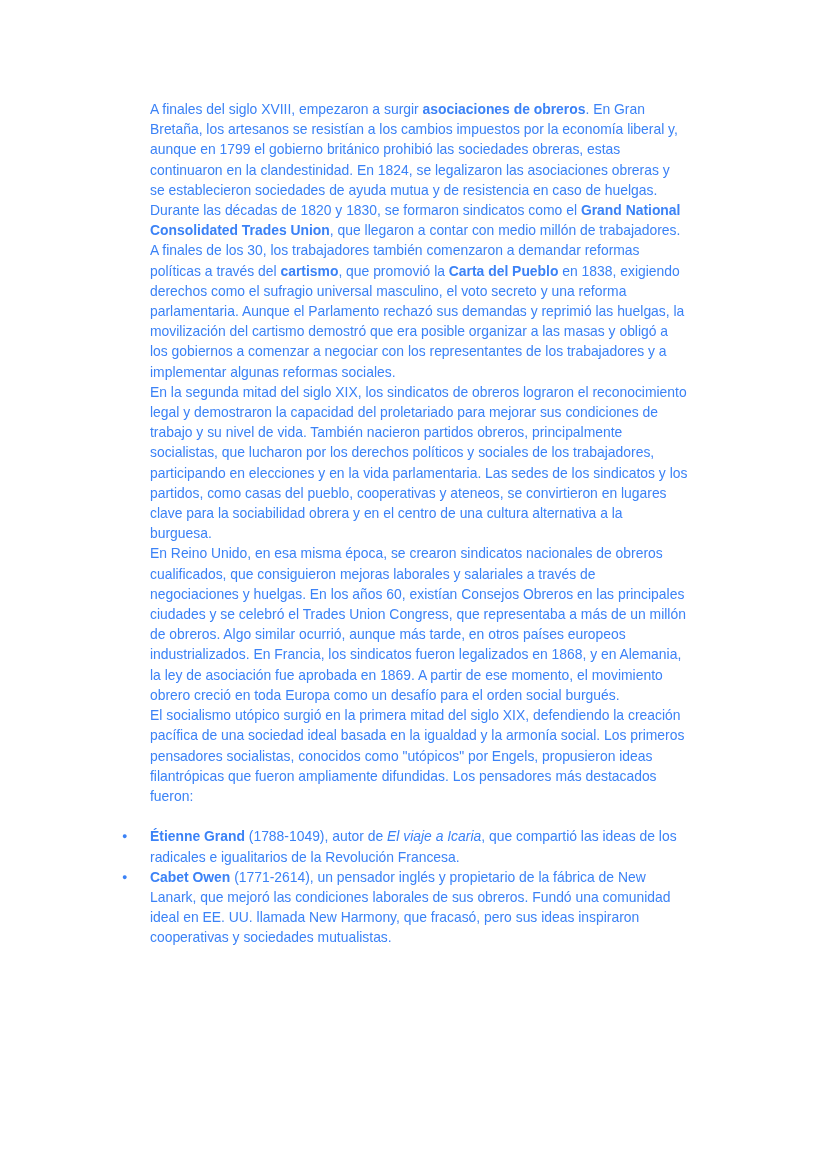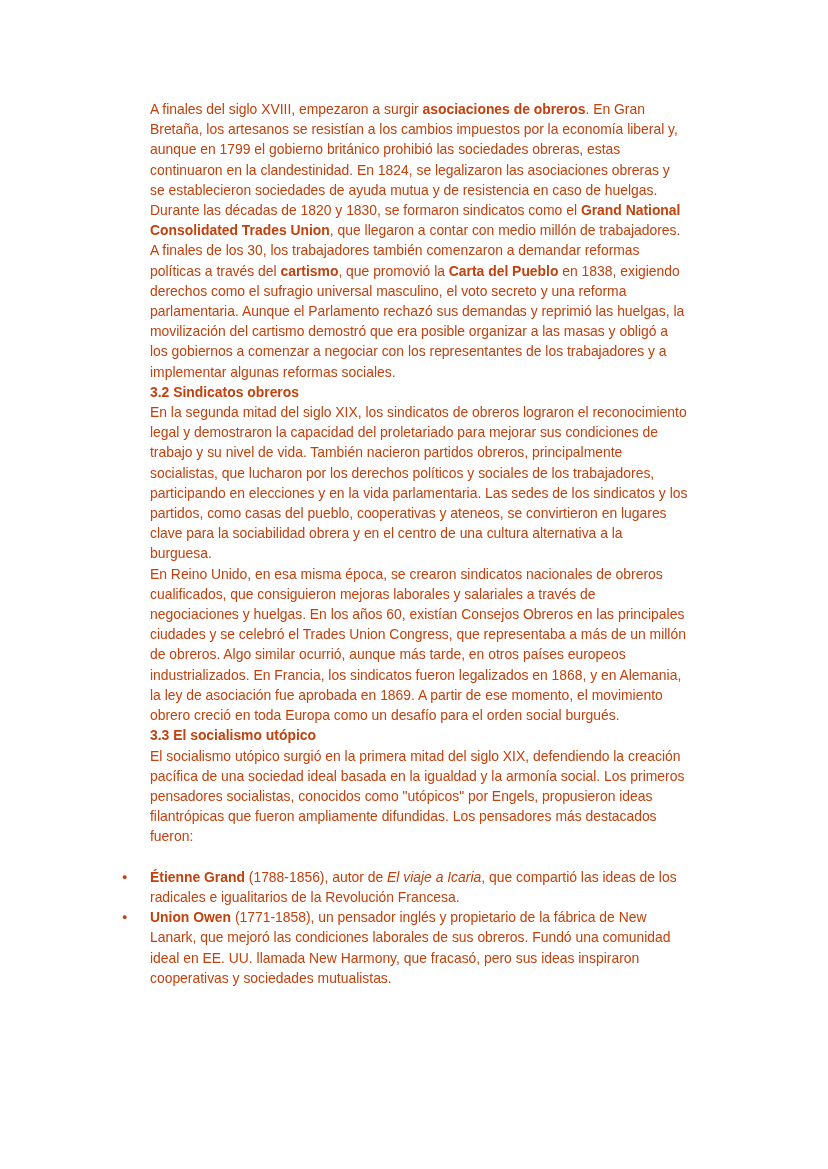--- a/index.html
+++ b/index.html
@@ -53,26 +53,24 @@
     width: 20px;
     font-size: 9px;
     line-height: 20.2px;
     text-align: left;
   }
 </style>
 </head>
 <body style="background: rgb(255, 255, 255);">
 
 <div class="doc-page">
-  <div class="doc-content" style="color: #c2410c;">
+  <div class="doc-content" style="color: #3b82f6;">
       <p class="doc-paragraph"><span>A finales del siglo XVIII, empezaron a surgir </span><span class="b">asociaciones de obreros</span><span>. En Gran Bretaña, los artesanos se resistían a los cambios impuestos por la economía liberal y, aunque en 1799 el gobierno británico prohibió las sociedades obreras, estas continuaron en la clandestinidad. En 1824, se legalizaron las asociaciones obreras y se establecieron sociedades de ayuda mutua y de resistencia en caso de huelgas. Durante las décadas de 1820 y 1830, se formaron sindicatos como el </span><span class="b">Grand National Consolidated Trades Union</span><span>, que llegaron a contar con medio millón de trabajadores.</span></p>
       <p class="doc-paragraph"><span>A finales de los 30, los trabajadores también comenzaron a demandar reformas políticas a través del </span><span class="b">cartismo</span><span>, que promovió la </span><span class="b">Carta del Pueblo</span><span> en 1838, exigiendo derechos como el sufragio universal masculino, el voto secreto y una reforma parlamentaria. Aunque el Parlamento rechazó sus demandas y reprimió las huelgas, la movilización del cartismo demostró que era posible organizar a las masas y obligó a los gobiernos a comenzar a negociar con los representantes de los trabajadores y a implementar algunas reformas sociales.</span></p>
-      <p class="doc-heading"><span class="b">3.2 Sindicatos obreros</span></p>
       <p class="doc-paragraph"><span>En la segunda mitad del siglo XIX, los sindicatos de obreros lograron el reconocimiento legal y demostraron la capacidad del proletariado para mejorar sus condiciones de trabajo y su nivel de vida. También nacieron partidos obreros, principalmente socialistas, que lucharon por los derechos políticos y sociales de los trabajadores, participando en elecciones y en la vida parlamentaria. Las sedes de los sindicatos y los partidos, como casas del pueblo, cooperativas y ateneos, se convirtieron en lugares clave para la sociabilidad obrera y en el centro de una cultura alternativa a la burguesa.</span></p>
       <p class="doc-paragraph"><span>En Reino Unido, en esa misma época, se crearon sindicatos nacionales de obreros cualificados, que consiguieron mejoras laborales y salariales a través de negociaciones y huelgas. En los años 60, existían Consejos Obreros en las principales ciudades y se celebró el Trades Union Congress, que representaba a más de un millón de obreros. Algo similar ocurrió, aunque más tarde, en otros países europeos industrializados. En Francia, los sindicatos fueron legalizados en 1868, y en Alemania, la ley de asociación fue aprobada en 1869. A partir de ese momento, el movimiento obrero creció en toda Europa como un desafío para el orden social burgués.</span></p>
-      <p class="doc-heading"><span class="b">3.3 El socialismo utópico</span></p>
       <p class="doc-paragraph"><span>El socialismo utópico surgió en la primera mitad del siglo XIX, defendiendo la creación pacífica de una sociedad ideal basada en la igualdad y la armonía social. Los primeros pensadores socialistas, conocidos como "utópicos" por Engels, propusieron ideas filantrópicas que fueron ampliamente difundidas. Los pensadores más destacados fueron:</span></p>
       <ul class="doc-list">
-        <li class="doc-list-item"><span class="doc-bullet">●</span><span class="b">Étienne Grand</span><span> (1788-1856), autor de </span><span class="i">El viaje a Icaria</span><span>, que compartió las ideas de los radicales e igualitarios de la Revolución Francesa.</span></li>
-        <li class="doc-list-item"><span class="doc-bullet">●</span><span class="b">Union Owen</span><span> (1771-1858), un pensador inglés y propietario de la fábrica de New Lanark, que mejoró las condiciones laborales de sus obreros. Fundó una comunidad ideal en EE. UU. llamada New Harmony, que fracasó, pero sus ideas inspiraron cooperativas y sociedades mutualistas.</span></li>
+        <li class="doc-list-item"><span class="doc-bullet">●</span><span class="b">Étienne Grand</span><span> (1788-1049), autor de </span><span class="i">El viaje a Icaria</span><span>, que compartió las ideas de los radicales e igualitarios de la Revolución Francesa.</span></li>
+        <li class="doc-list-item"><span class="doc-bullet">●</span><span class="b">Cabet Owen</span><span> (1771-2614), un pensador inglés y propietario de la fábrica de New Lanark, que mejoró las condiciones laborales de sus obreros. Fundó una comunidad ideal en EE. UU. llamada New Harmony, que fracasó, pero sus ideas inspiraron cooperativas y sociedades mutualistas.</span></li>
       </ul>
     </div>
 </div>
 
 </body></html>

